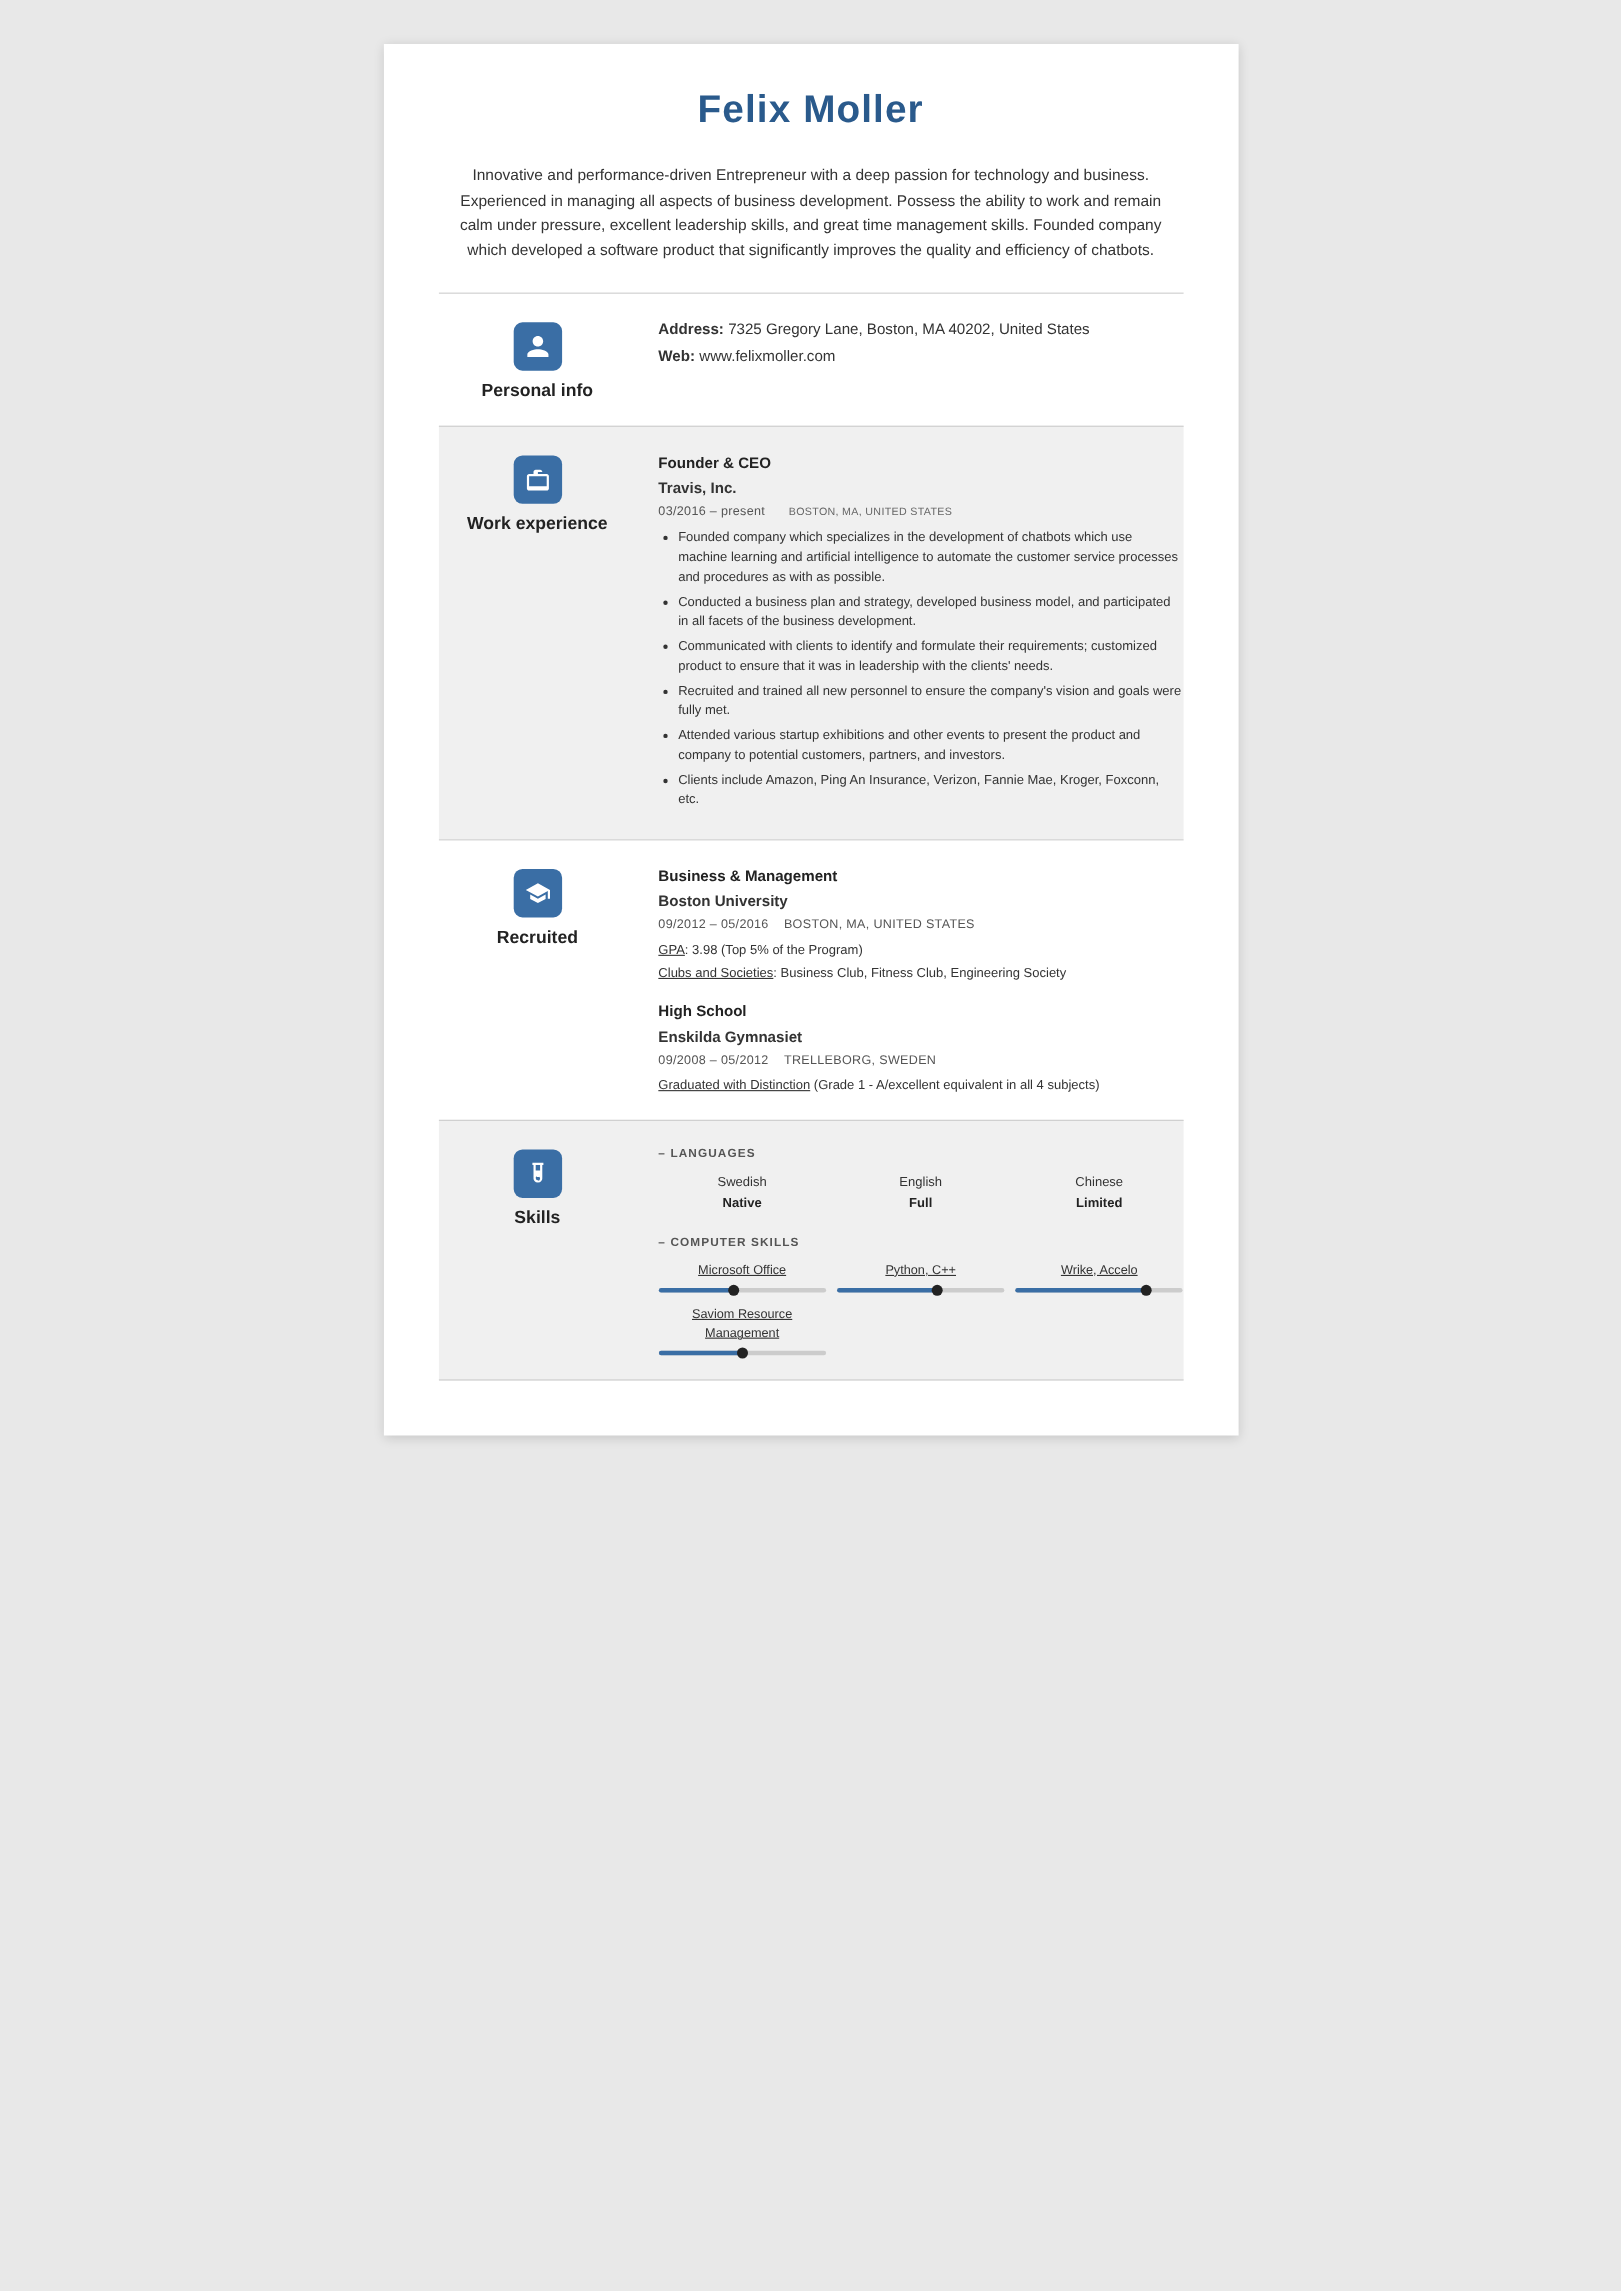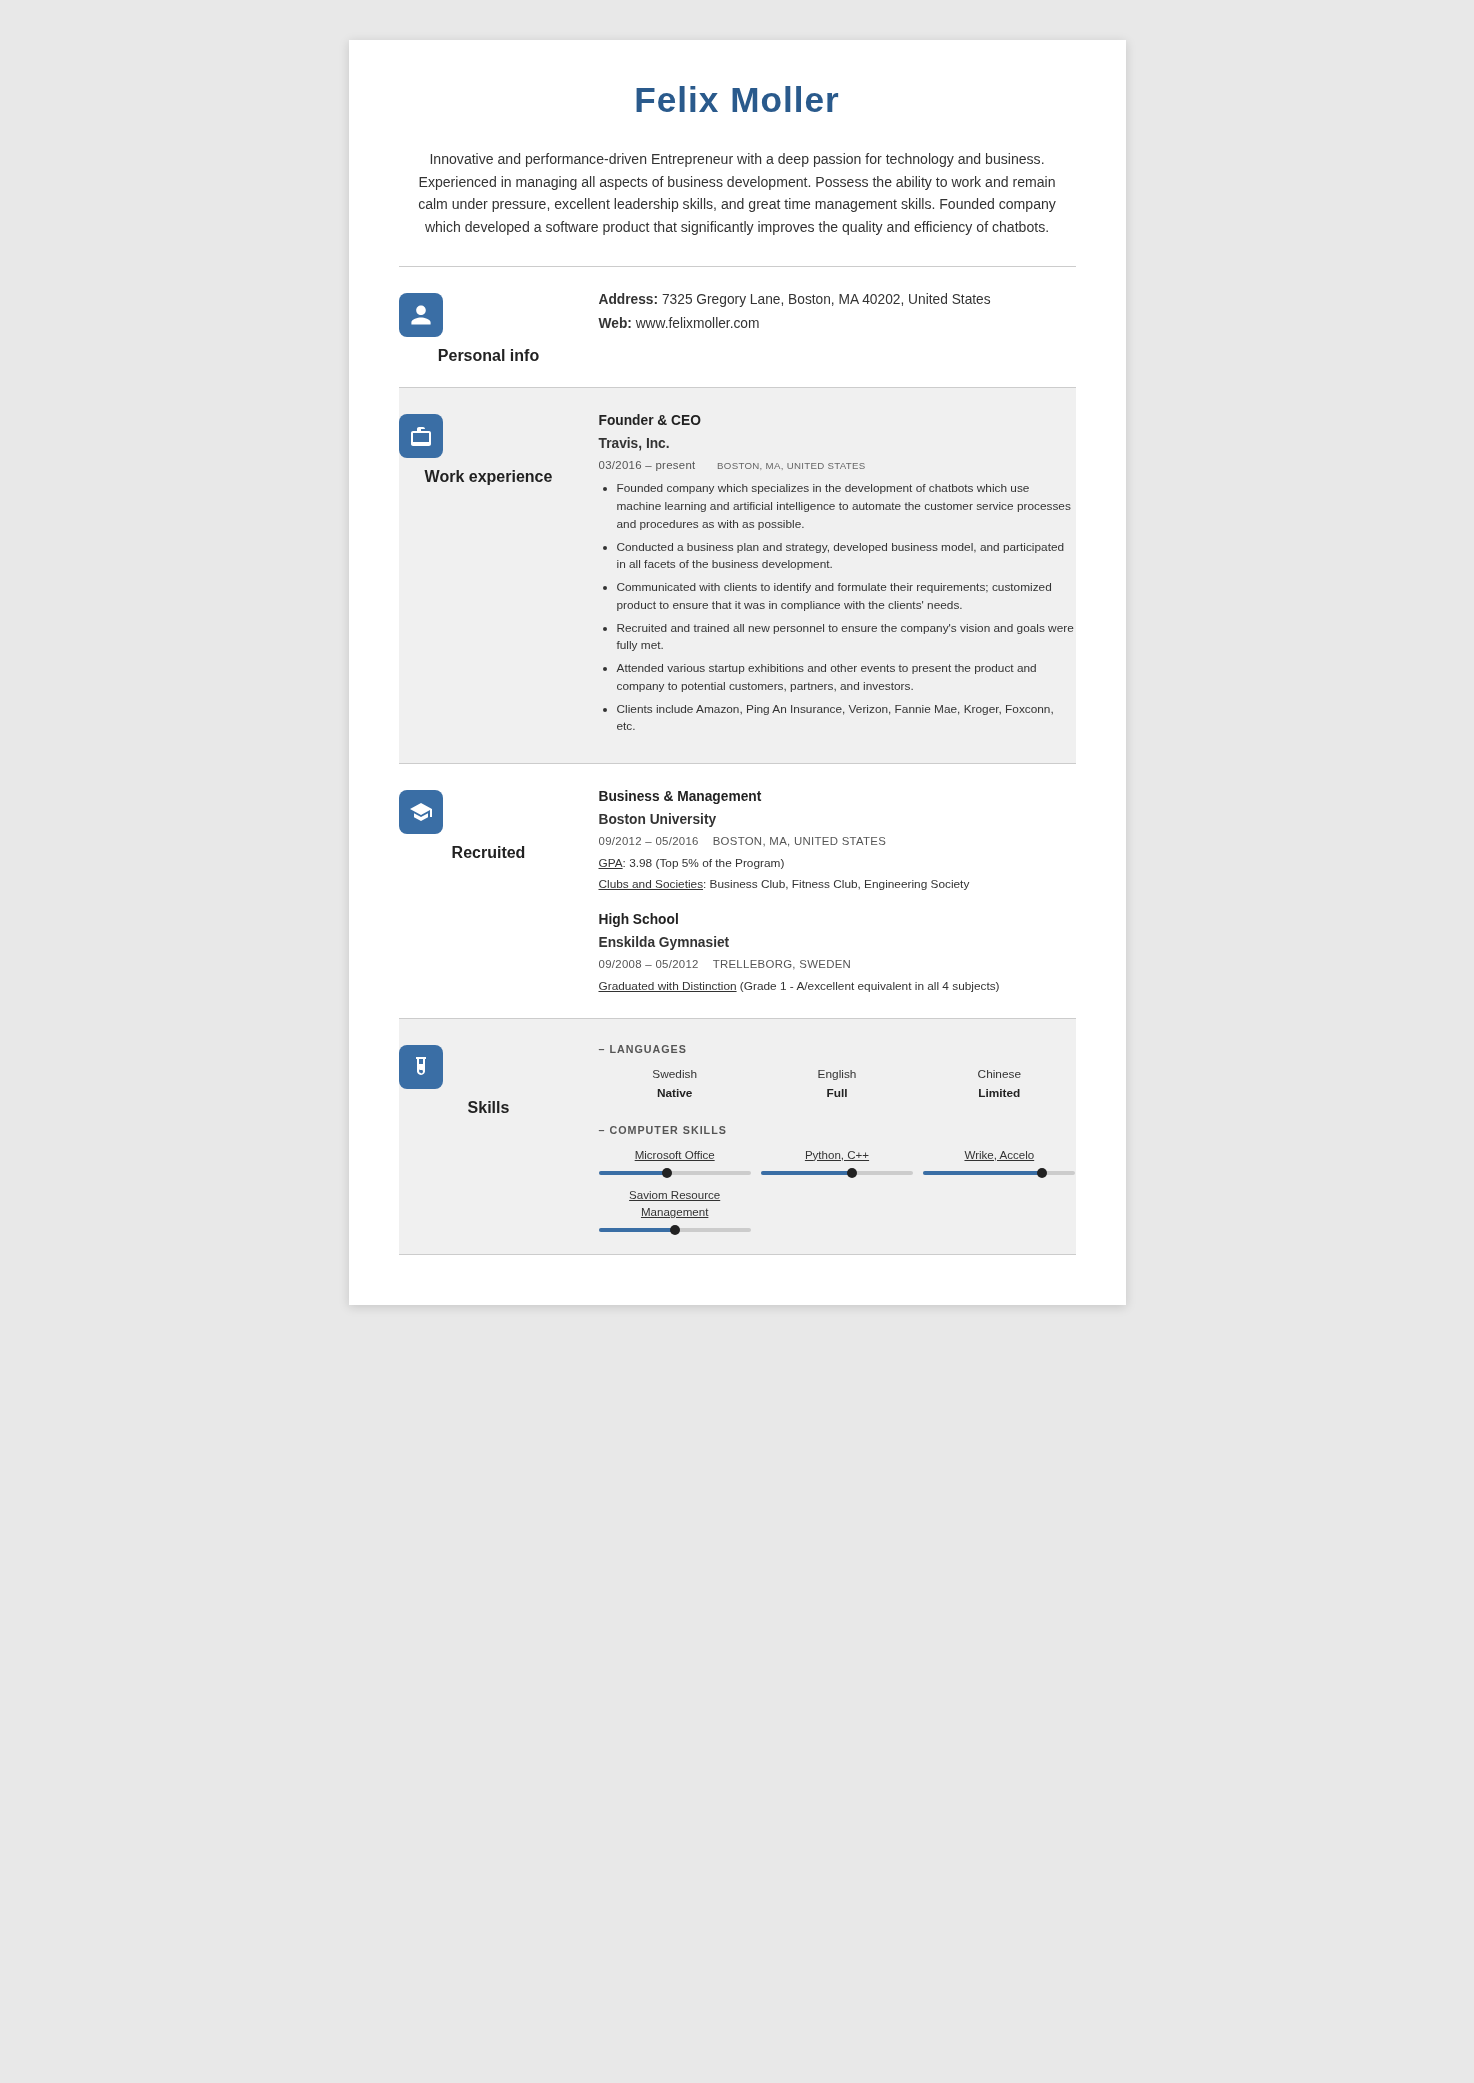--- a/index.html
+++ b/index.html
@@ -42,20 +42,21 @@
       border-top: 1px solid #ccc;
     }
     .section:last-child {
       border-bottom: 1px solid #ccc;
     }
     .section-left {
       width: 180px;
       min-width: 180px;
       display: flex;
       flex-direction: column;
+      align-items: center;
       padding-top: 4px;
     }
     .section-icon {
       width: 44px;
       height: 44px;
       background: #3a6ea5;
       border-radius: 8px;
       display: flex;
       align-items: center;
       justify-content: center;
@@ -262,21 +263,21 @@
     <div class="section-content">
       <div class="job-title">Founder &amp; CEO</div>
       <div class="job-company">Travis, Inc.</div>
       <div class="job-meta">
         <span>03/2016 – present</span>
         <span class="location">BOSTON, MA, UNITED STATES</span>
       </div>
       <ul class="job-bullets">
         <li>Founded company which specializes in the development of chatbots which use machine learning and artificial intelligence to automate the customer service processes and procedures as with as possible.</li>
         <li>Conducted a business plan and strategy, developed business model, and participated in all facets of the business development.</li>
-        <li>Communicated with clients to identify and formulate their requirements; customized product to ensure that it was in compliance with the clients' needs.</li>
+        <li>Communicated with clients to identify and formulate their requirements; customized product to ensure that it was in leadership with the clients' needs.</li>
         <li>Recruited and trained all new personnel to ensure the company's vision and goals were fully met.</li>
         <li>Attended various startup exhibitions and other events to present the product and company to potential customers, partners, and investors.</li>
         <li>Clients include Amazon, Ping An Insurance, Verizon, Fannie Mae, Kroger, Foxconn, etc.</li>
       </ul>
     </div>
   </div>
 
   <div class="section">
     <div class="section-left">
       <div class="section-icon">

